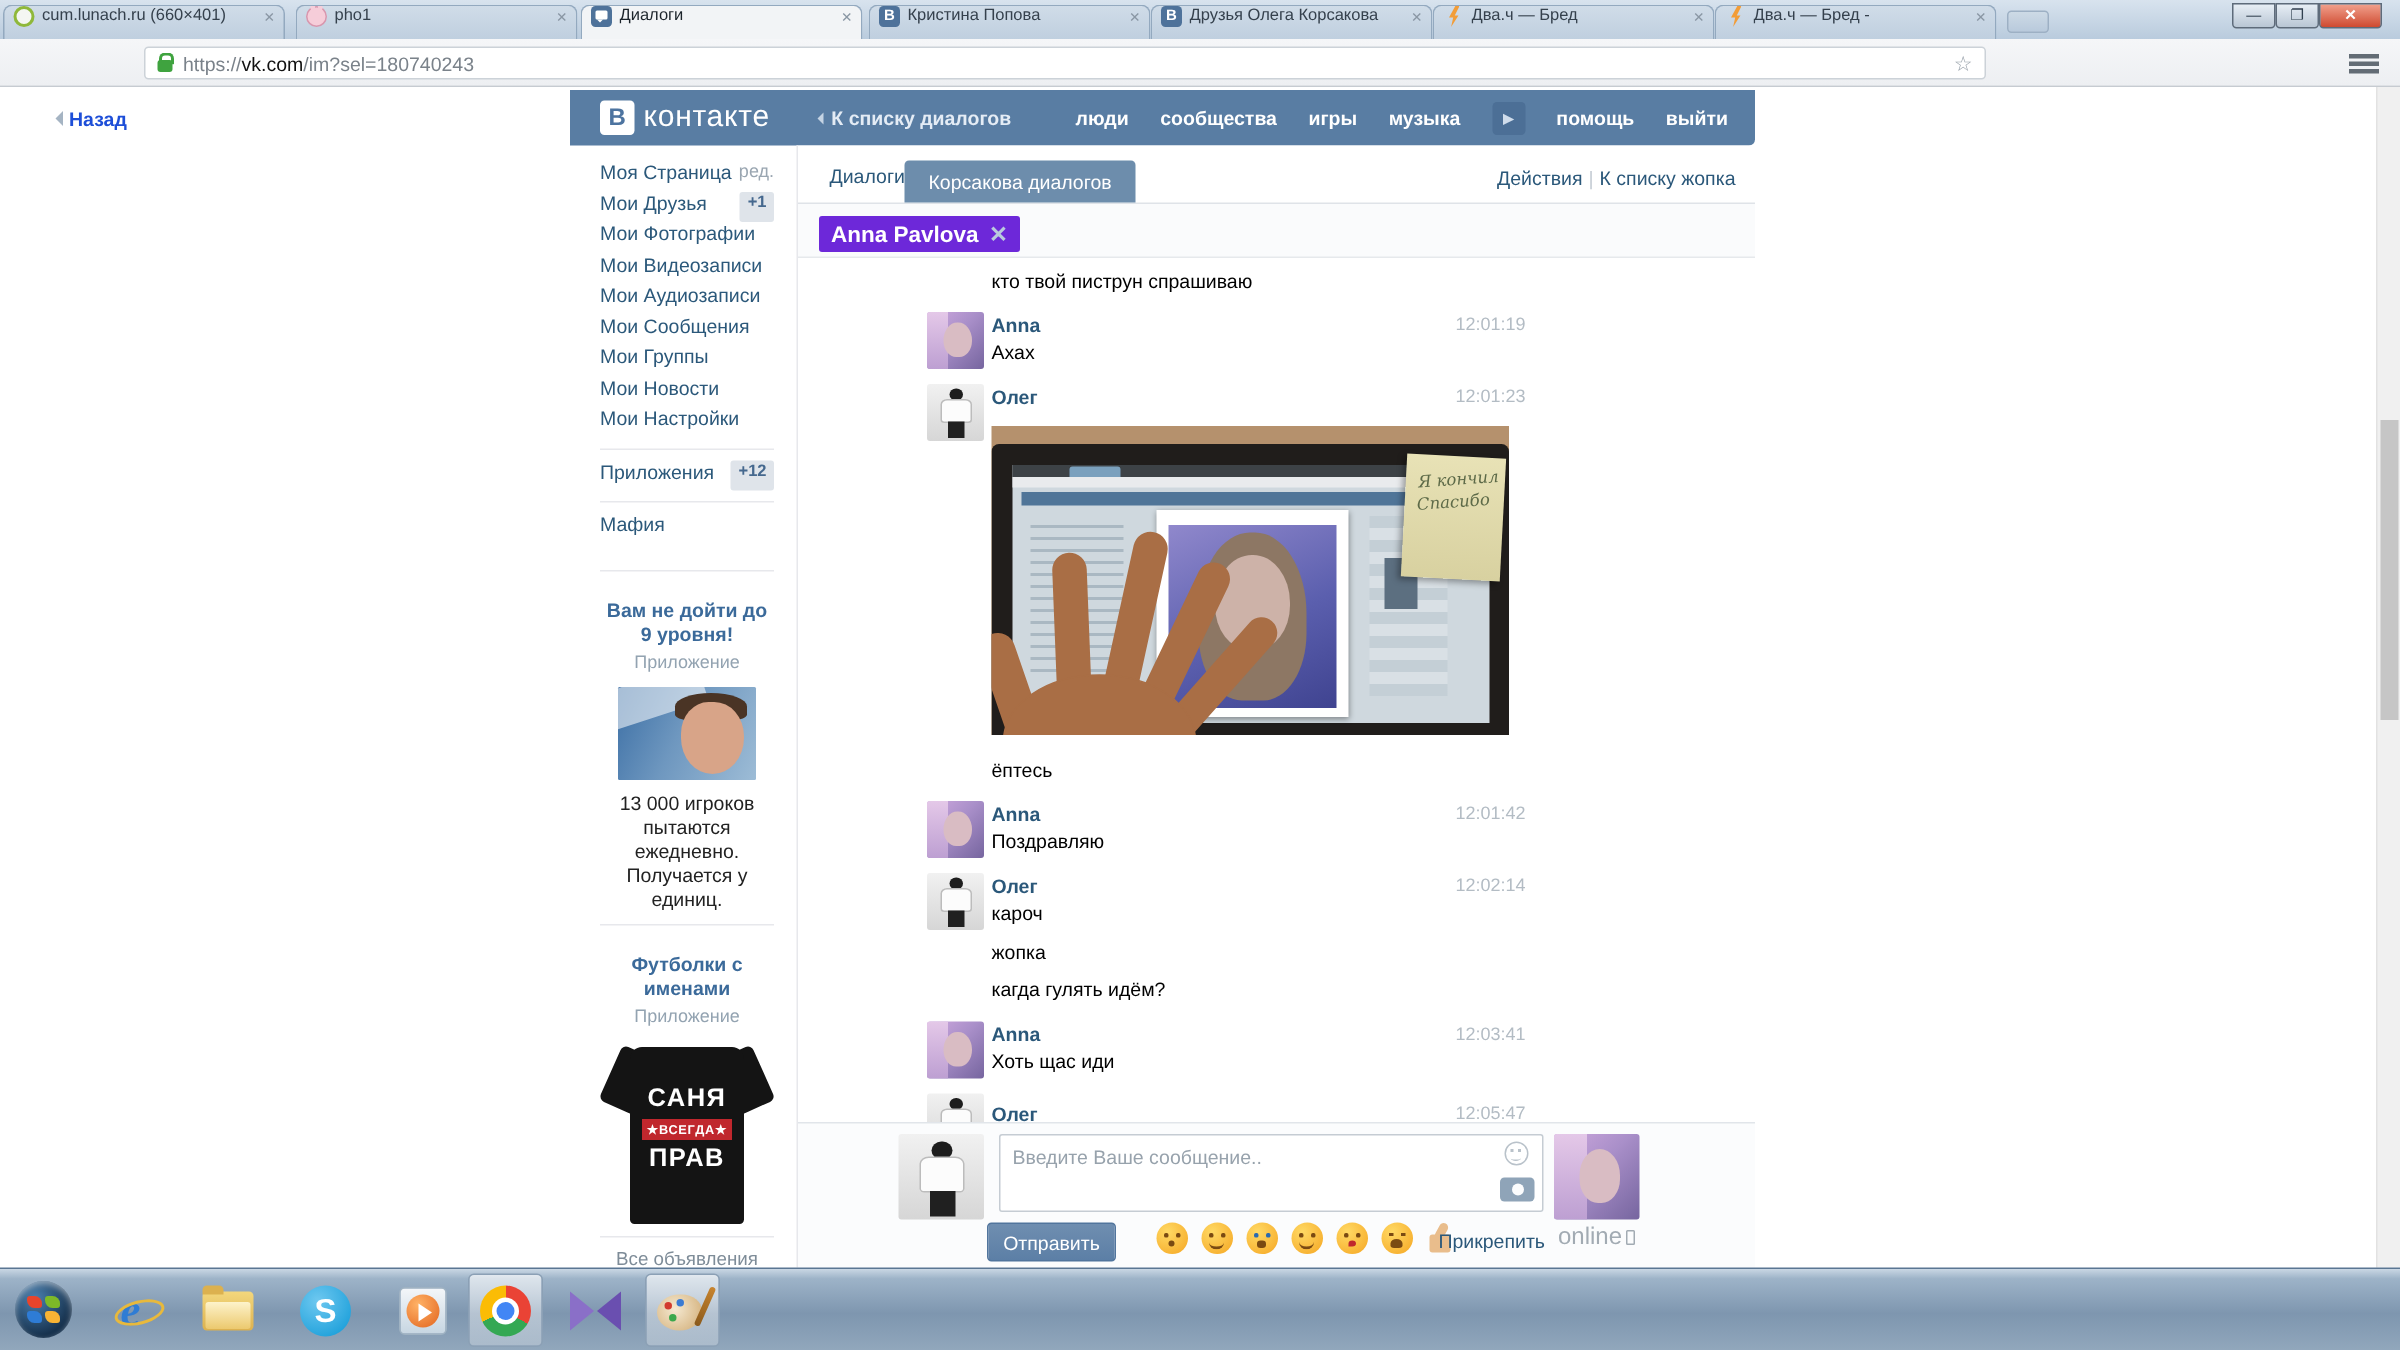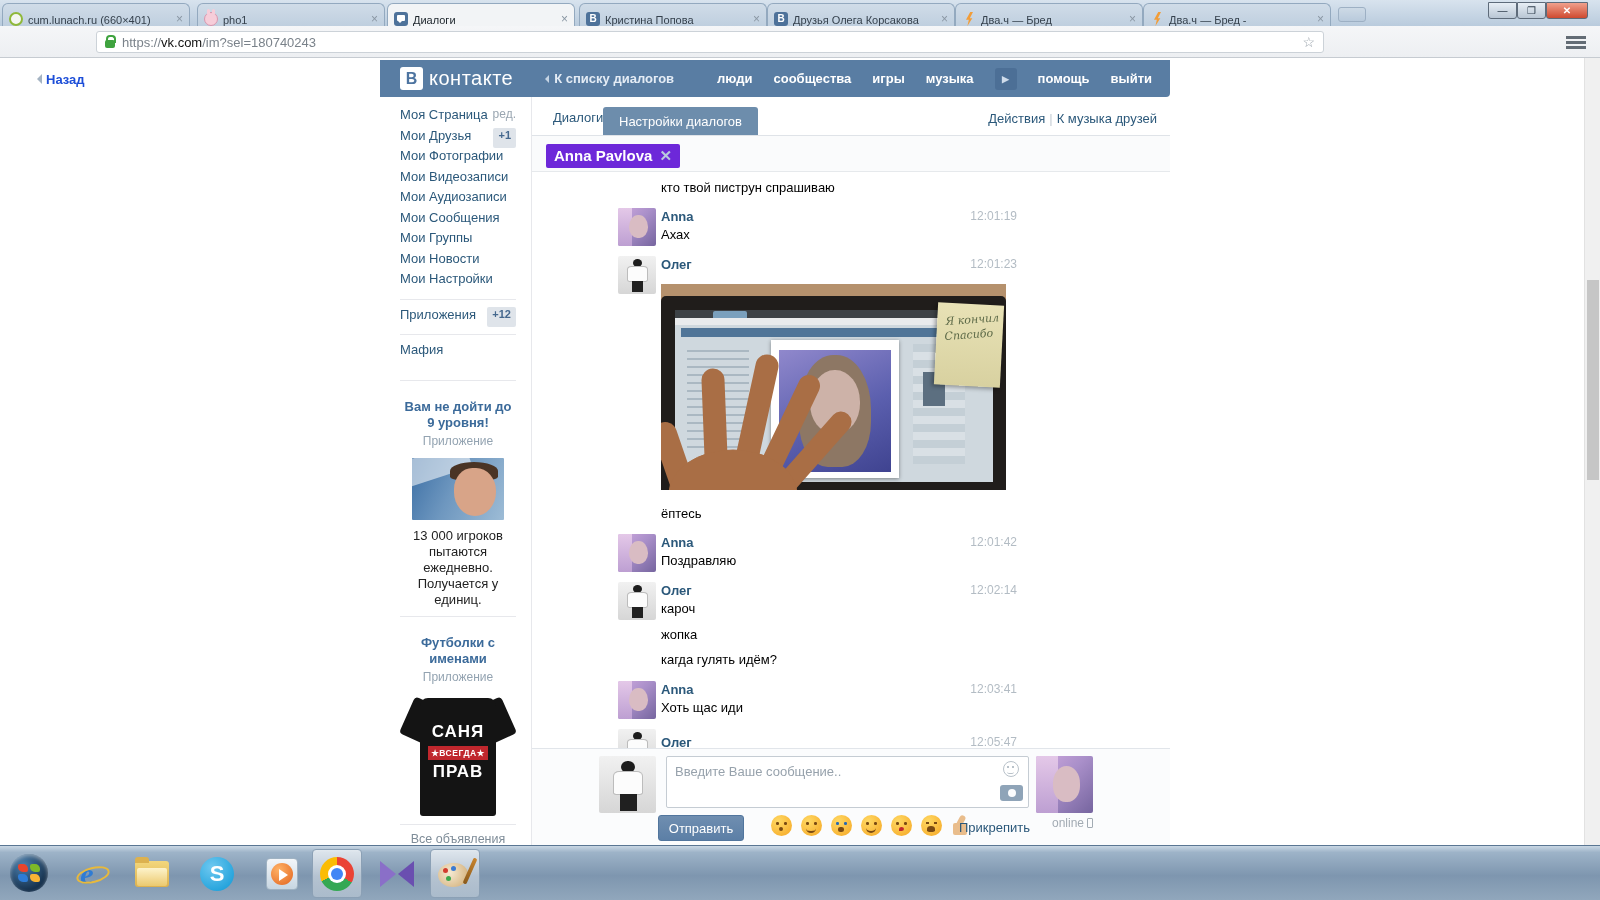--- a/index.html
+++ b/index.html
@@ -5,21 +5,21 @@
   *{margin:0;padding:0;box-sizing:border-box}
   html,body{width:1600px;height:900px;overflow:hidden;background:#fff;
     font-family:"Liberation Sans",sans-serif;}
   #root{position:relative;width:1600px;height:900px;background:#fff}
 
   
   .chrome-top{position:absolute;left:0;top:0;width:1600px;height:26px;
     background:linear-gradient(#d8e3ee,#b9cbdd)}
   .tab{position:absolute;top:3px;height:23px;width:188px;border-radius:6px 6px 0 0;
     background:linear-gradient(#d0dce8,#bfcfdf);border:1px solid #93a9bf;border-bottom:none;
-    display:flex;align-items:flex-end;padding:0 6px;gap:5px;font-size:11px;color:#35414d;overflow:hidden}
+    display:flex;align-items:flex-start;padding:0 6px;gap:5px;font-size:11px;color:#35414d;overflow:hidden}
   .tab.active{background:#f2f4f6;z-index:3;color:#1c242b}
   .tab-title{flex:1;white-space:nowrap;overflow:hidden}
   .tab-x{color:#8a97a4;font-size:12px;flex:0 0 auto;cursor:default}
   .fav{width:14px;height:14px;flex:0 0 auto;border-radius:3px;position:relative}
   .fav-circle{border-radius:50%;background:#f4f6f2;border:2px solid #8fb83a}
   .fav-bunny{border-radius:50%;background:#f6cdd9;border:1px solid #d897ae}
   .fav-bunny:before{content:"";position:absolute;left:2px;top:-4px;width:3px;height:6px;background:#f6cdd9;border-radius:2px}
   .fav-bunny:after{content:"";position:absolute;right:2px;top:-4px;width:3px;height:6px;background:#f6cdd9;border-radius:2px}
   .fav-vk{background:#4e729a;color:#fff;font-size:10px;font-weight:bold;text-align:center;line-height:14px}
   .fav-chat{background:#4e729a}
@@ -159,21 +159,21 @@
   .composer{position:absolute;left:0;bottom:0;width:100%;height:97px;background:#fbfcfd;border-top:1px solid #e1e5ea}
   .av57{position:absolute;width:57px;height:57px;border-radius:2px;overflow:hidden}
   .c-ta{position:absolute;left:134px;top:7px;width:363px;height:52px;border:1px solid #c5ccd3;border-radius:2px;
     background:#fff;resize:none;font-family:"Liberation Sans",sans-serif;font-size:13px;color:#222;padding:7px 30px 6px 8px}
   .c-ta::placeholder{color:#97a2ac}
   .c-smile{position:absolute;left:471px;top:12px;width:16px;height:16px;border:1.5px solid #b9c2ca;border-radius:50%}
   .c-smile:before{content:"";position:absolute;left:3px;top:4px;width:2px;height:2px;background:#b9c2ca;box-shadow:5px 0 0 #b9c2ca}
   .c-smile:after{content:"";position:absolute;left:3px;top:8px;width:7px;height:3px;border-bottom:1.5px solid #b9c2ca;border-radius:50%}
   .c-cam{position:absolute;left:468px;top:36px;width:23px;height:16px;background:#8fa4b8;border-radius:3px}
   .c-cam:before{content:"";position:absolute;left:8px;top:4px;width:8px;height:8px;background:#fbfcfd;border-radius:50%}
-  .c-online{position:absolute;left:504px;top:67px;width:57px;text-align:right;font-size:12px;color:#a2abb3}
+  .c-online{position:absolute;left:504px;top:67px;width:57px;text-align:center;font-size:16px;color:#a2abb3}
   .c-online i{display:inline-block;width:6px;height:10px;border:1px solid #a2abb3;border-radius:1px;vertical-align:-1px;margin-left:3px}
   .c-send{position:absolute;left:126px;top:66px;width:86px;height:26px;background:linear-gradient(#6f8eb0,#5c7fa6);
     border:1px solid #51759d;border-radius:3px;color:#fff;font-size:13px;font-family:"Liberation Sans",sans-serif}
   .emoji-row{position:absolute;left:239px;top:66px;display:flex;gap:9px;align-items:center}
   .emo{width:21px;height:21px;border-radius:50%;background:radial-gradient(circle at 35% 30%,#ffd964,#f5a623);position:relative}
   .emo:before{content:"";position:absolute;left:5px;top:7px;width:2.5px;height:2.5px;border-radius:50%;background:#7a4a12;box-shadow:8px 0 0 #7a4a12}
   .emo:after{content:"";position:absolute;border-radius:50%}
   .emo.kiss:after{left:8px;top:12px;width:4px;height:4px;background:#7a4a12}
   .emo.relieved:after{left:5px;top:9px;width:10px;height:7px;border-bottom:2px solid #7a4a12}
   .emo.cry:before{background:#2a6ab0;box-shadow:8px 0 0 #2a6ab0}
@@ -377,23 +377,23 @@
         </div>
       </div>
       <div class="sb-div"></div>
       <div class="ad-all">Все объявления</div>
     </div>
 
     <div class="vk-main">
 
       <div class="dlg-tabs">
         <a class="tab-dialogs">Диалоги</a>
-        <div class="tab-view">Настройки диалогов</div>
+        <div class="tab-view">Корсакова диалогов</div>
         <div class="dlg-links">
-          <a>Действия</a><span class="sep">|</span><a>К музыка друзей</a>
+          <a>Действия</a><span class="sep">|</span><a>К списку жопка</a>
         </div>
       </div>
 
       <div class="dlg-filter">
         <span class="name-tag"><span>Anna Pavlova</span><span class="x">✕</span></span>
       </div>
 
       <div class="msg-list">
 
         <div class="mrow" style="top:8px;height:20px">

